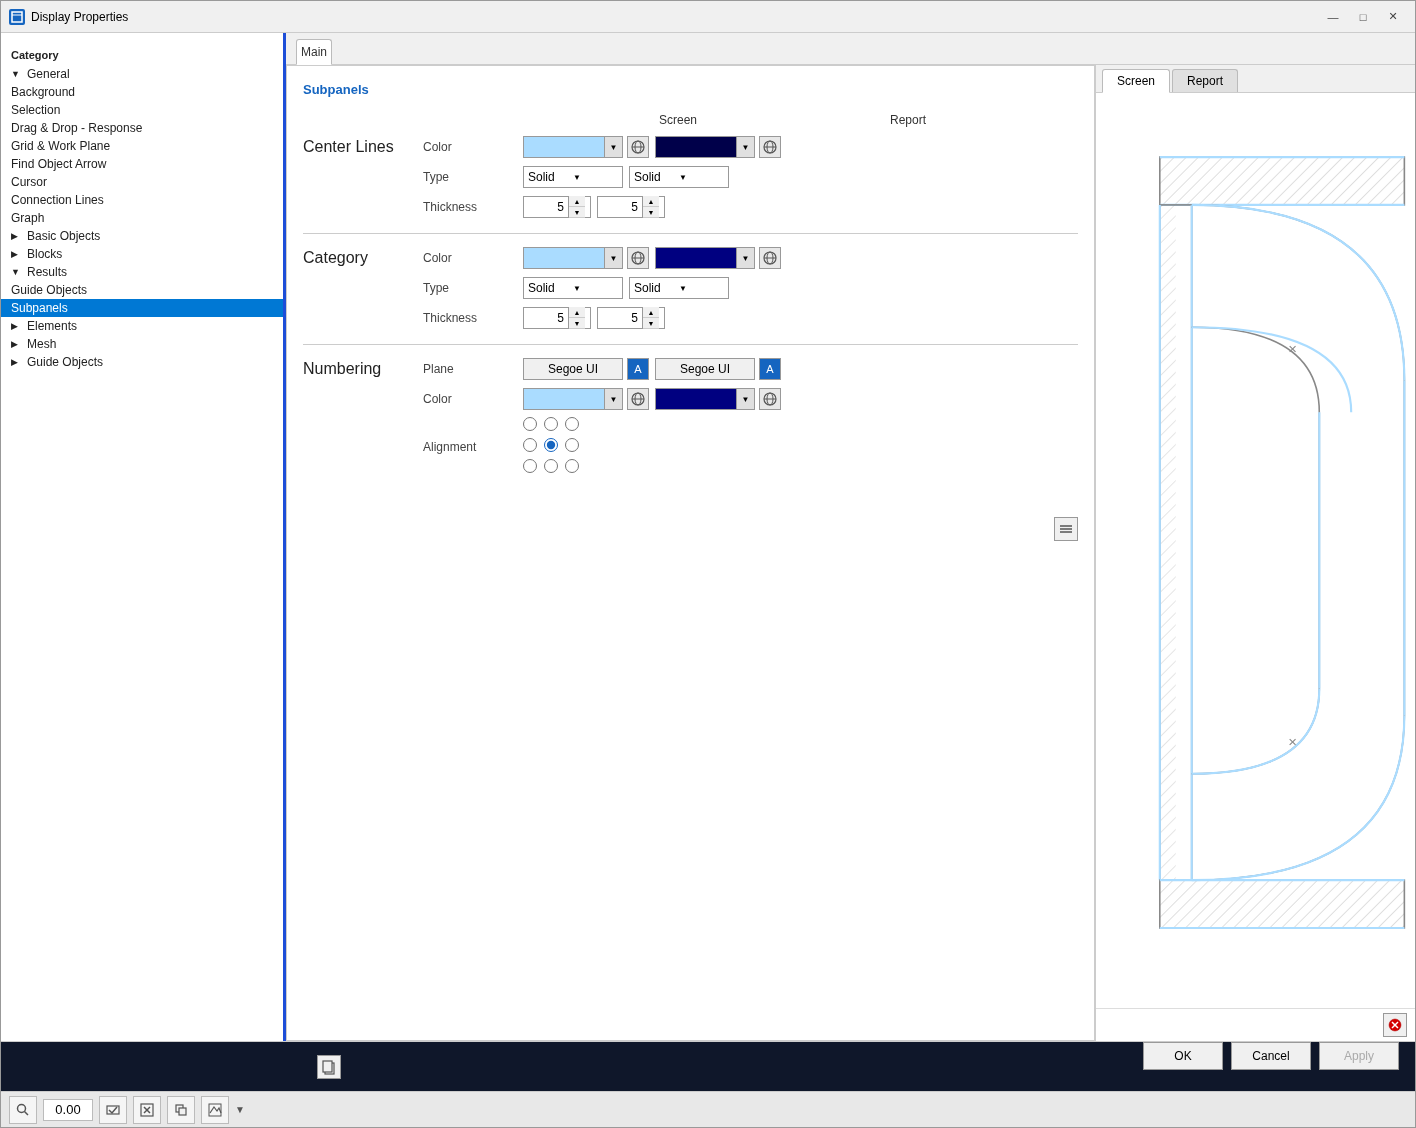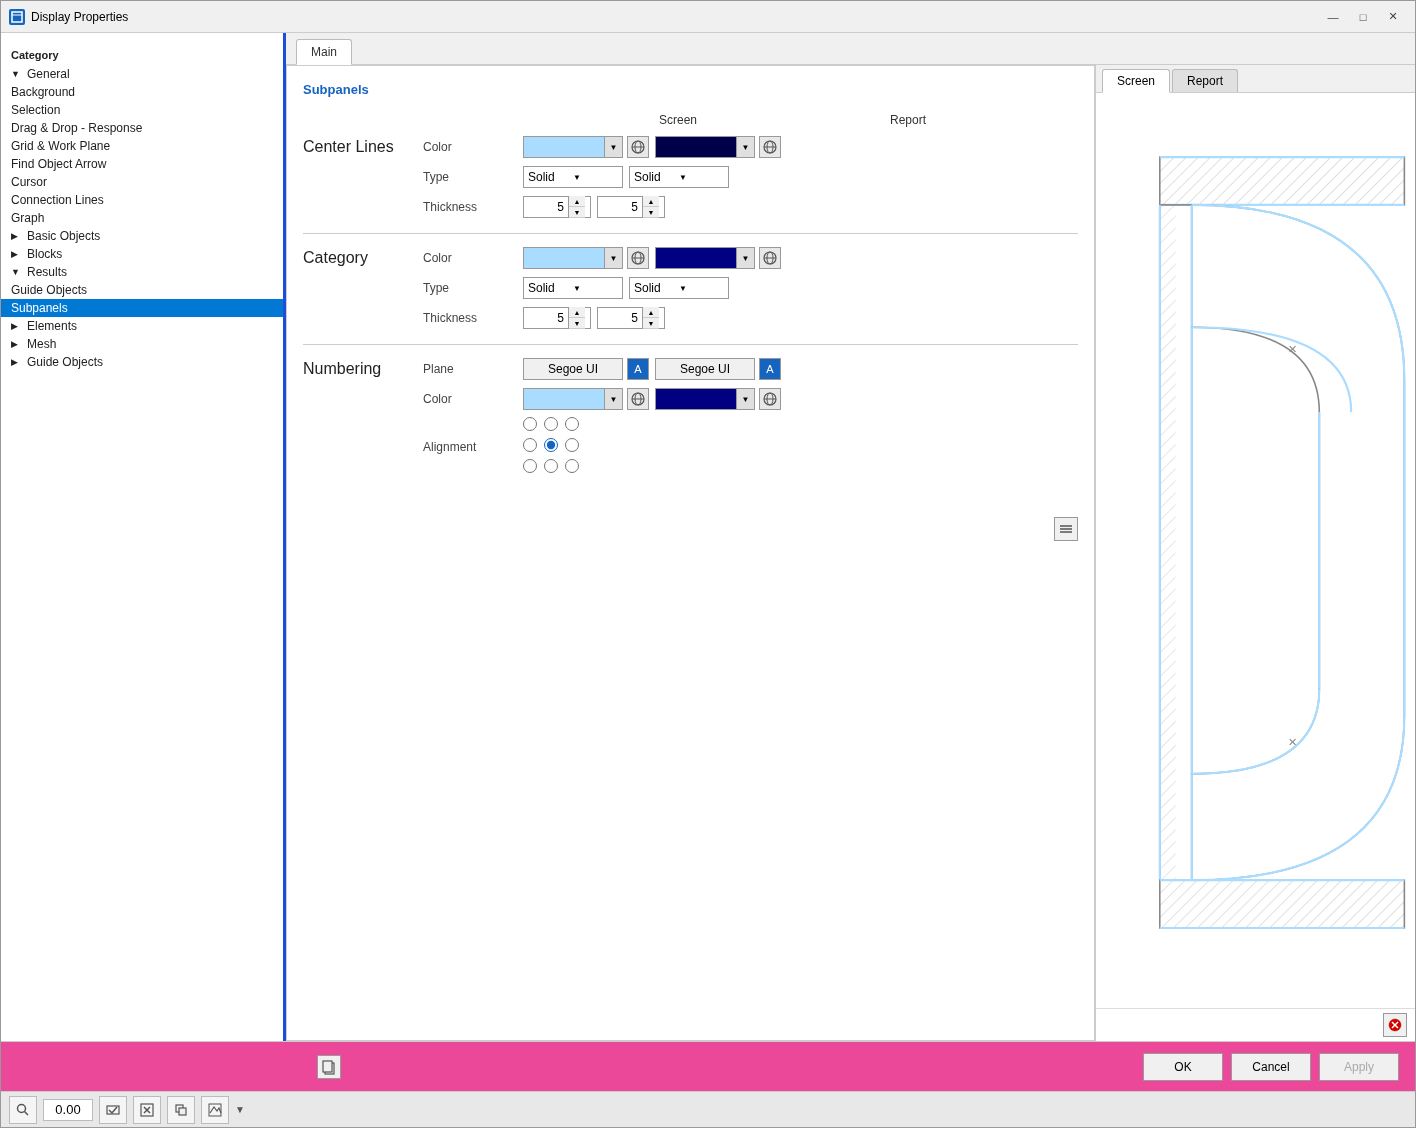--- a/index.html
+++ b/index.html
@@ -24,21 +24,21 @@
     .tree-item { display: flex; align-items: center; padding: 2px 10px; cursor: pointer; color: #222; font-size: 12px; }
     .tree-item.selected { background: #0078d4; color: white; }
     .tree-item .arrow { width: 14px; font-size: 9px; margin-right: 2px; display: inline-block; }
     .tree-child { }
 
     
     .right-panel { flex: 1; display: flex; flex-direction: column; background: #f0f0f0; }
 
     
     .tab-bar { background: #f0f0f0; display: flex; padding: 6px 10px 0; border-bottom: 1px solid #ccc; }
-    .tab { padding: 5px 14px; background: #e0e0e0; border: 1px solid #bbb; border-bottom: none; cursor: pointer; font-size: 12px; color: #333; margin-right: 2px; border-radius: 3px 3px 0 0; }
+    .tab { padding: 5px 4px; background: #e0e0e0; border: 1px solid #bbb; border-bottom: none; cursor: pointer; font-size: 12px; color: #333; margin-right: 2px; border-radius: 3px 3px 0 0; }
     .tab.active { background: #fff; border-bottom: 1px solid #fff; margin-bottom: -1px; z-index: 1; }
 
     
     .panel-content { display: flex; flex: 1; overflow: hidden; }
 
     
     .form-area { flex: 1; background: #fff; border: 1px solid #ccc; margin: 0; overflow-y: auto; padding: 16px; }
 
     
     .subpanels-header { color: #1565c0; font-weight: bold; font-size: 13px; margin-bottom: 16px; }
@@ -87,21 +87,21 @@
 
     
     .section-sep { border: none; border-top: 1px solid #ccc; margin: 12px 0; }
     .form-icon-btn { width: 24px; height: 24px; border: 1px solid #999; background: #f0f0f0; cursor: pointer; display: flex; align-items: center; justify-content: center; font-size: 11px; }
 
     
     .preview-bottom { padding: 4px 8px; border-top: 1px solid #ddd; display: flex; justify-content: flex-end; }
     .preview-icon-btn { width: 24px; height: 24px; border: 1px solid #999; background: #f0f0f0; cursor: pointer; display: flex; align-items: center; justify-content: center; font-size: 10px; color: red; }
 
     
-    .dialog-footer { height: 50px; background: #ec4899; border-top: 1px solid #ccc; display: flex; align-items: center; justify-content: flex-end; padding: 0 16px; gap: 8px; flex-shrink: 0; }
+    .dialog-footer { height: 50px; background: #0f172a; border-top: 1px solid #ccc; display: flex; justify-content: flex-end; padding: 0 16px; gap: 8px; flex-shrink: 0; }
     .footer-btn { min-width: 80px; height: 28px; border: 1px solid #999; background: #f0f0f0; cursor: pointer; font-size: 12px; padding: 0 16px; }
     .footer-btn.apply { color: #aaa; }
 
     
     .taskbar { height: 36px; background: #e8e8e8; border-top: 1px solid #ccc; display: flex; align-items: center; padding: 0 8px; gap: 6px; flex-shrink: 0; }
     .taskbar-btn { width: 28px; height: 28px; border: 1px solid #bbb; background: #f5f5f5; cursor: pointer; display: flex; align-items: center; justify-content: center; font-size: 13px; }
     .taskbar-field { border: 1px solid #bbb; background: #fff; height: 22px; width: 50px; font-size: 13px; text-align: center; padding: 0 4px; }
 
     
     .preview-svg { width: 100%; height: 100%; }

